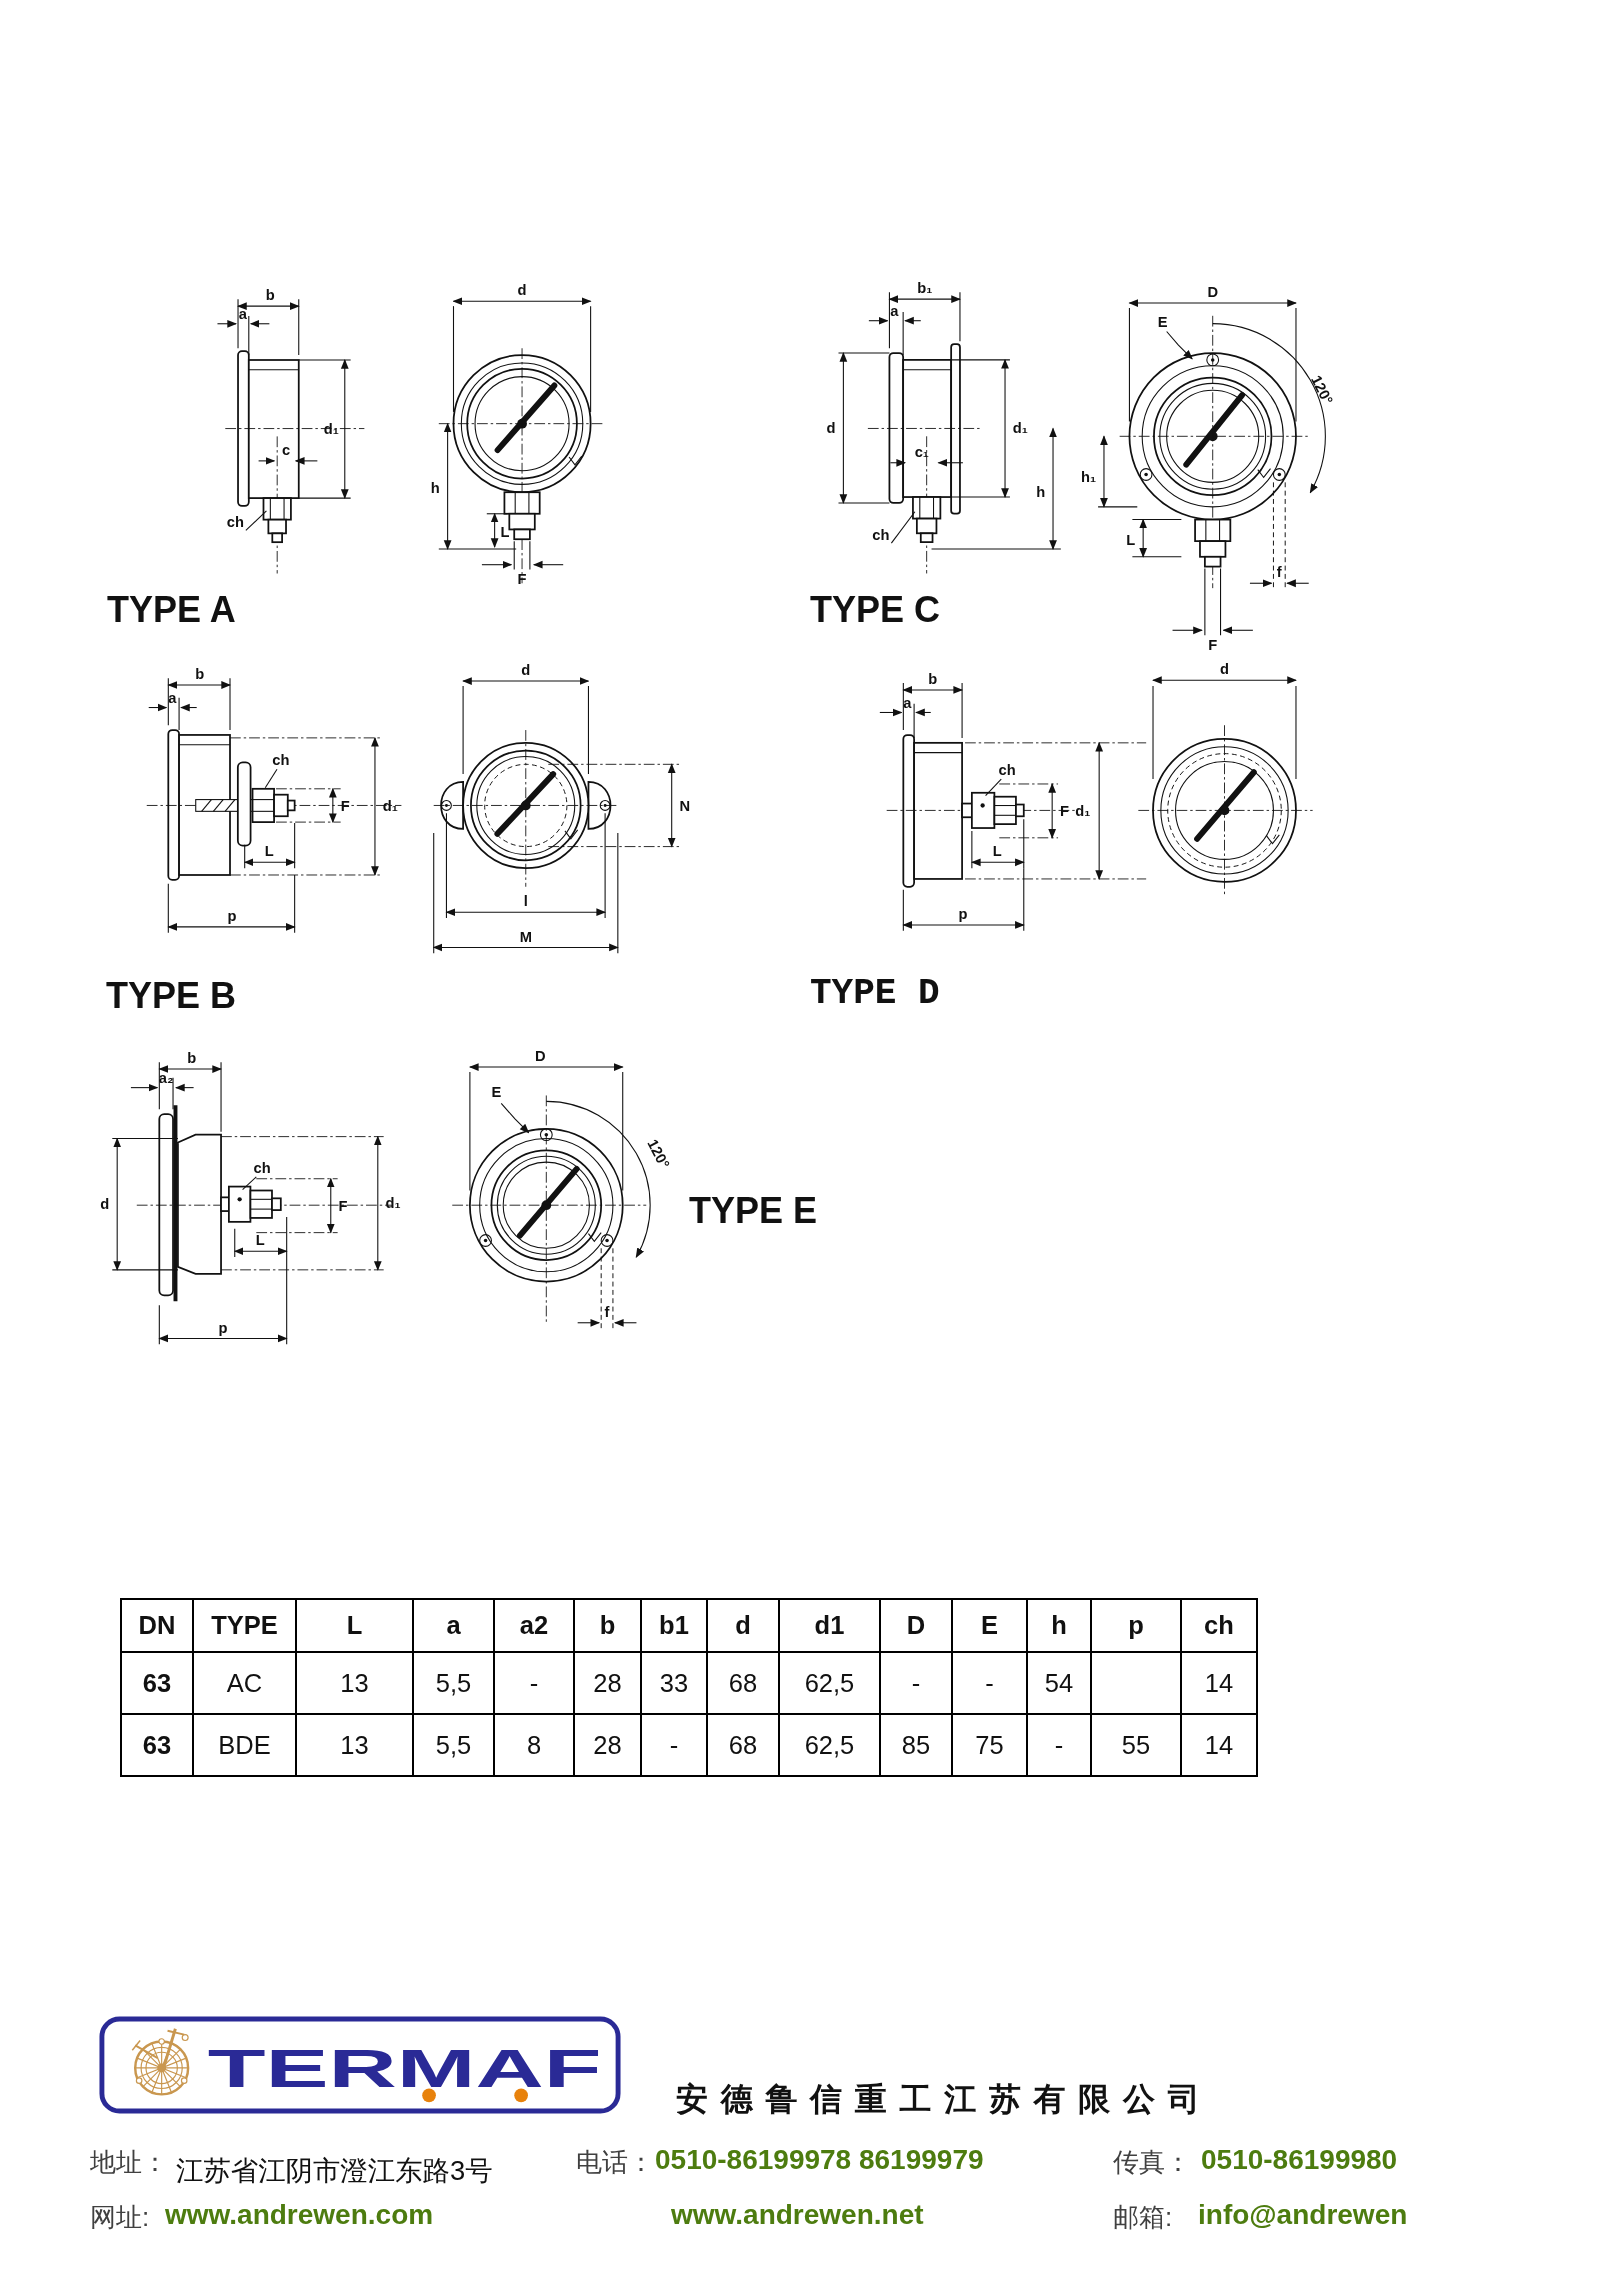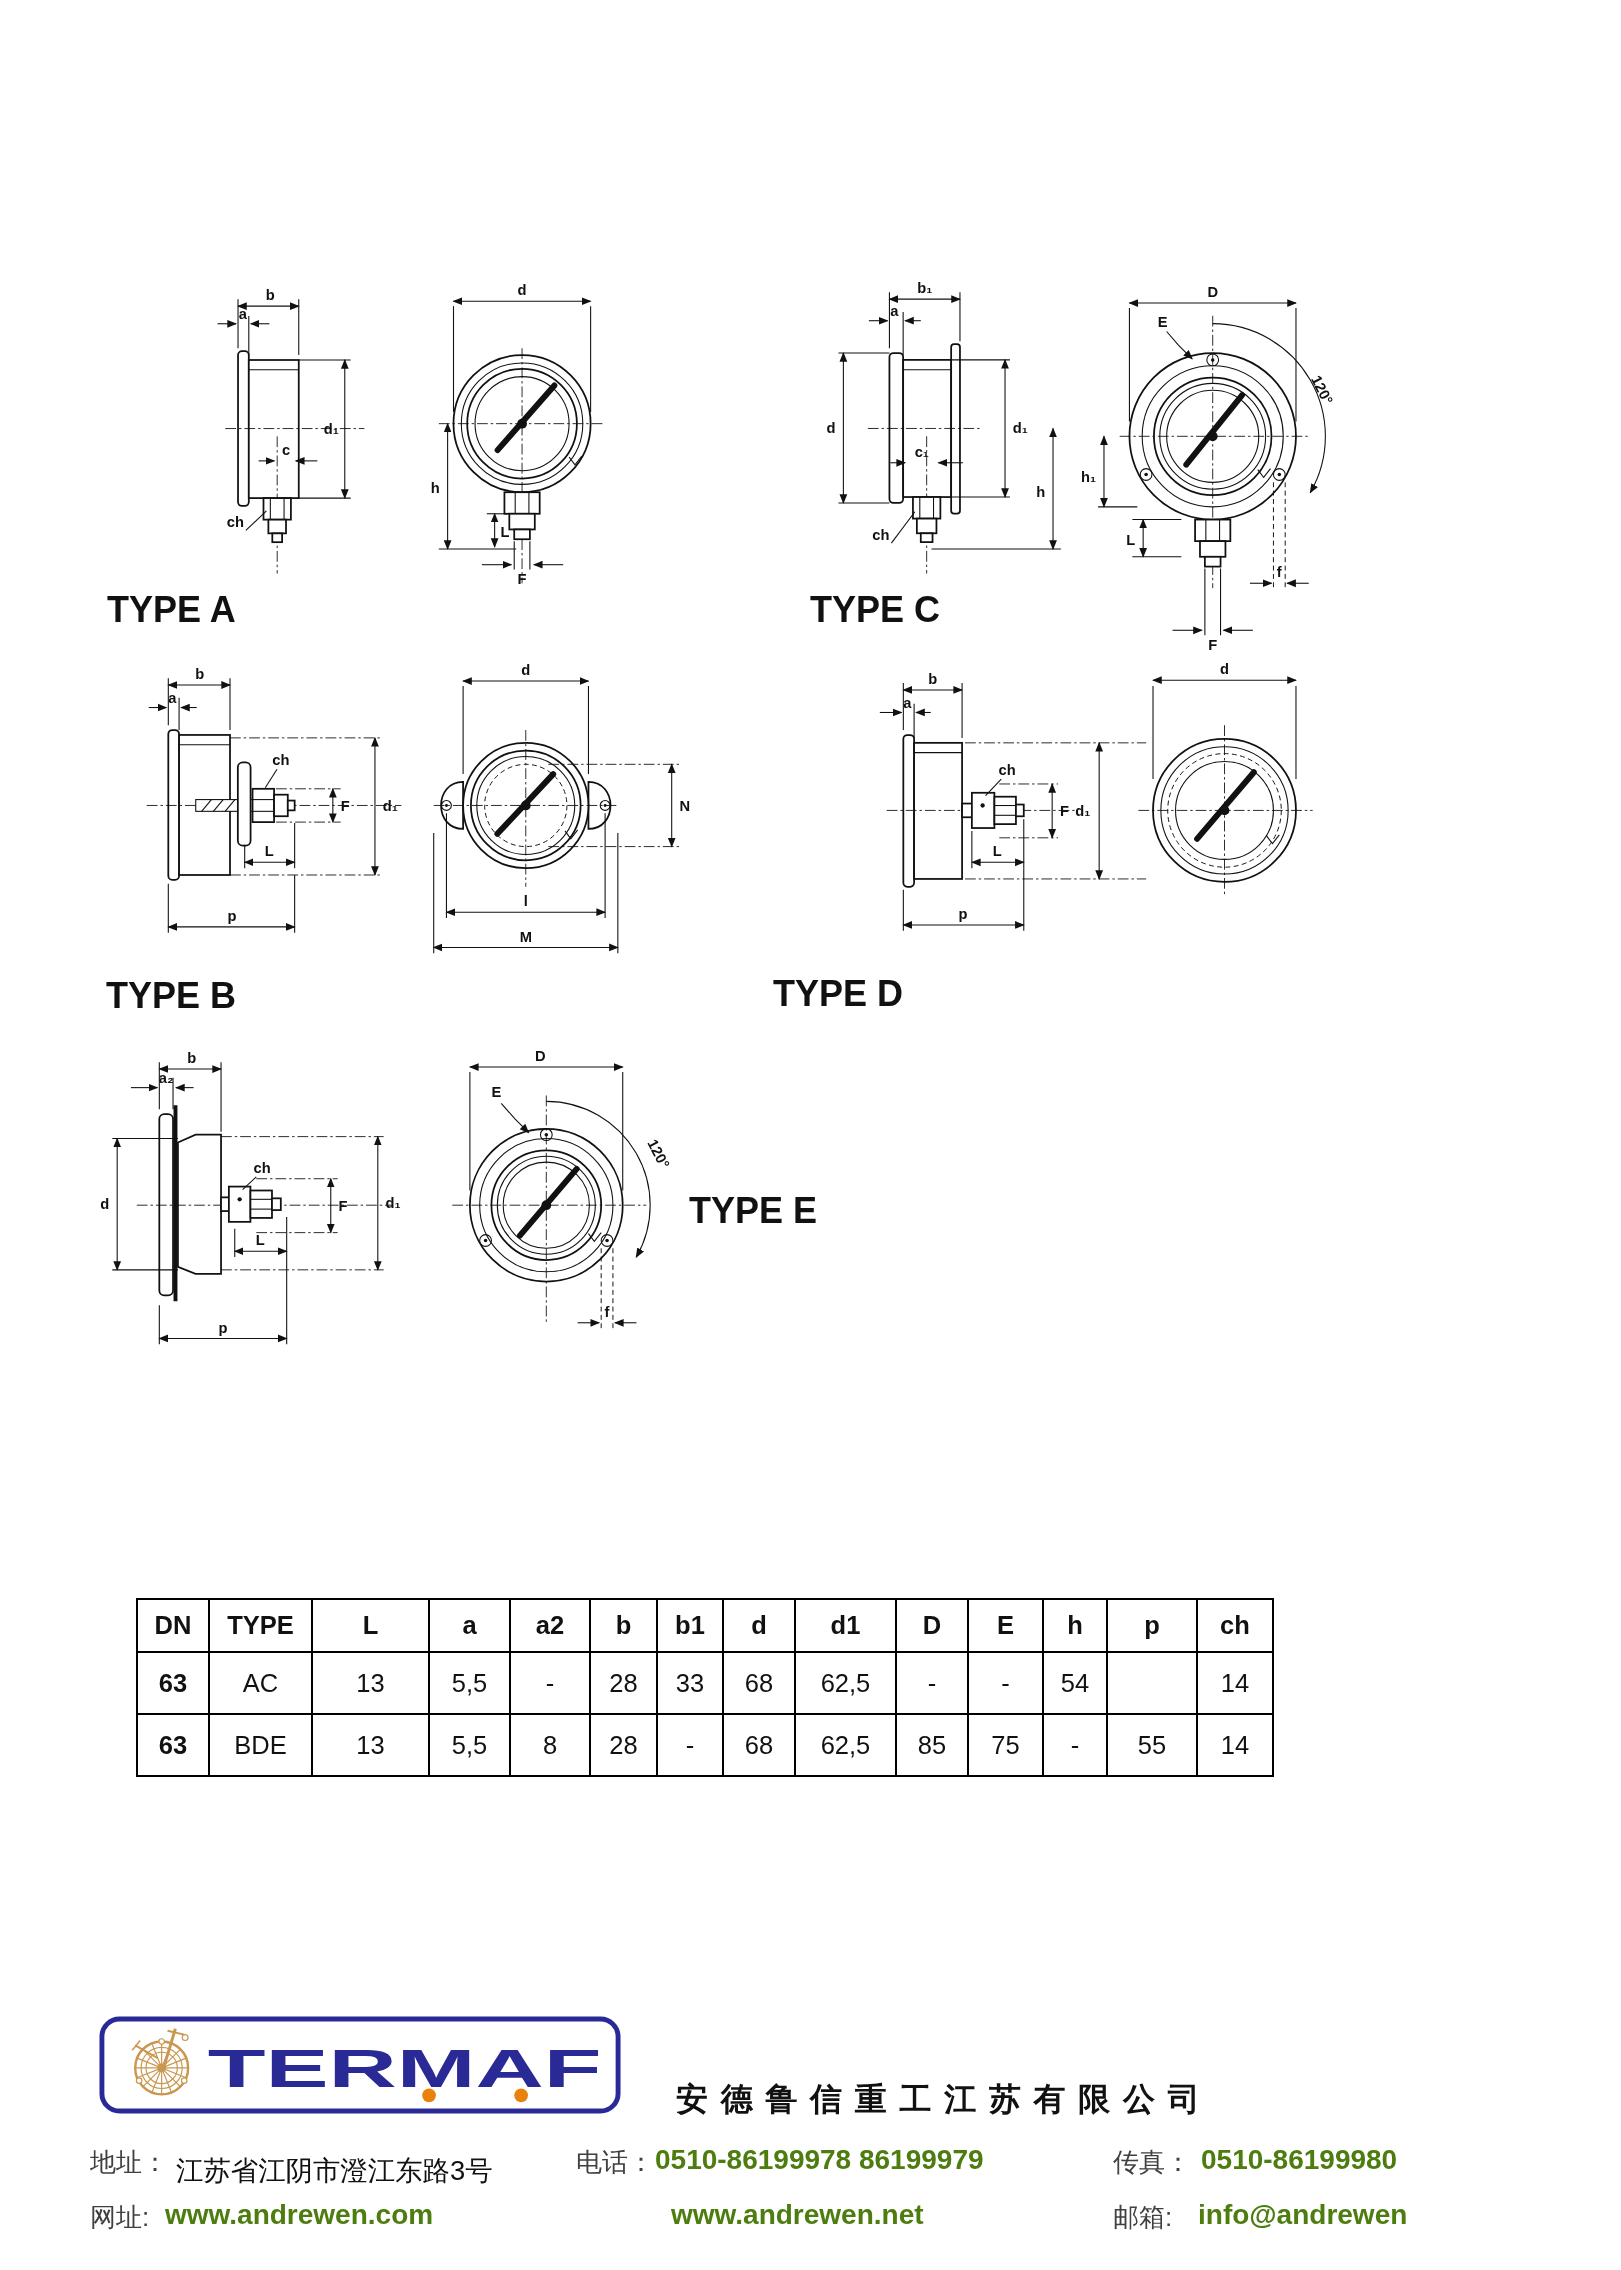--- a/index.html
+++ b/index.html
@@ -369,21 +369,21 @@
 
       <line class="dim" x1="1177" y1="700" x2="1177" y2="795"></line>
       <line class="dim" x1="1323" y1="700" x2="1323" y2="795"></line>
       <line class="dim" x1="1177" y1="694" x2="1323" y2="694" marker-start="url(#ah)" marker-end="url(#ah)"></line>
       <text class="dt" x="1250" y="688" text-anchor="middle">d</text>
 
       <line class="dim" x1="1122" y1="758" x2="1122" y2="897" marker-start="url(#ah)" marker-end="url(#ah)"></line>
       <text class="dt" x="1113" y="833" text-anchor="end">d₁</text>
     </g>
   </svg>
-  <div class="abs type-label" style="left:773px;top:973px;">TYPE D</div>
+  <div class="abs type-label" style="left:810px;top:973px;font-family:Liberation Mono, monospace;">TYPE D</div>
 
   <svg class="abs" style="left:78px;top:1019px;" width="725" height="343" viewBox="80 1040 740 350">
     <g>
       <line class="s" x1="179.5" y1="1128" x2="179.5" y2="1328" style="stroke-width:4px;"></line>
       <rect class="s fw" x="163" y="1137" width="14" height="185" rx="5"></rect>
       <path class="s fw" d="M 182,1166 L 200,1158 L 226,1158 L 226,1300 L 200,1300 L 182,1293 Z"></path>
       <line class="cl" x1="140" y1="1230" x2="400" y2="1230"></line>
       <rect class="s fw" x="226" y="1222" width="8" height="14"></rect>
       <rect class="s fw" x="234" y="1211" width="22" height="36"></rect>
       <circle class="hub" cx="245" cy="1224" r="2.2"></circle>
@@ -461,21 +461,21 @@
 
       <line class="dsh" x1="614" y1="1274" x2="614" y2="1356"></line>
       <line class="dsh" x1="626" y1="1274" x2="626" y2="1356"></line>
       <line class="dim" x1="590" y1="1350" x2="612" y2="1350" marker-end="url(#ah)"></line>
       <line class="dim" x1="650" y1="1350" x2="628" y2="1350" marker-end="url(#ah)"></line>
       <text class="dt" x="620" y="1344" text-anchor="middle">f</text>
     </g>
   </svg>
   <div class="abs type-label" style="left:689px;top:1190px;">TYPE E</div>
 
-  <div class="abs" style="left:96px;top:1598px;padding-left:40px;">
+  <div class="abs" style="left:80px;top:1598px;padding-left:40px;">
     <table class="dims">
       <colgroup>
         <col style="width:72px">
           <col style="width:103px">
           <col style="width:117px">
           <col style="width:81px">
         <col style="width:80px">
           <col style="width:67px">
           <col style="width:66px">
           <col style="width:72px">

